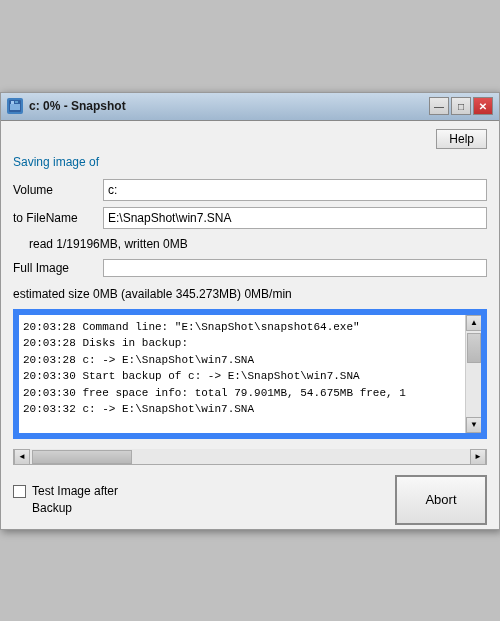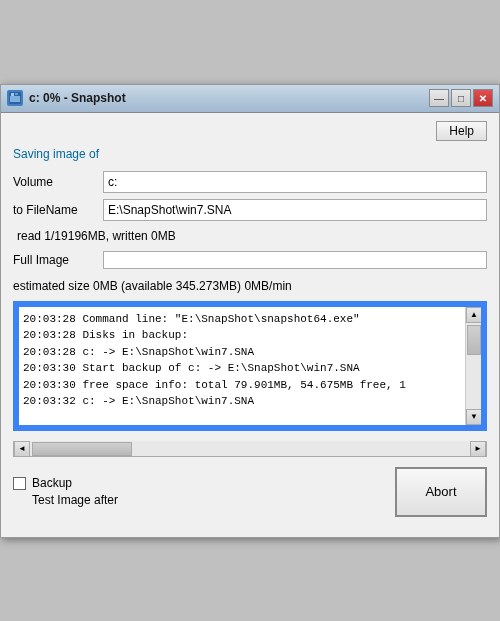--- a/index.html
+++ b/index.html
@@ -74,21 +74,21 @@
       color: #333;
     }
 
     .title-btn.close {
       background: linear-gradient(to bottom, #e05050, #c03030);
       color: white;
       font-weight: bold;
     }
 
     .window-body {
-      padding: 8px 12px 20px 12px;
+      padding: 8px 12px 4px 12px;
     }
 
     .help-row {
       display: flex;
       justify-content: flex-end;
       margin-bottom: 6px;
     }
 
     .help-btn {
       background: linear-gradient(to bottom, #f8f8f8, #e0e0e0);
@@ -125,21 +125,21 @@
       background: white;
       padding: 2px 4px;
       font-size: 12px;
       color: #000;
       font-family: inherit;
     }
 
     .status-row {
       font-size: 12px;
       color: #000;
-      margin: 8px 4px;
+      margin: 8px 16px;
     }
 
     .progress-row {
       display: flex;
       align-items: center;
       margin-bottom: 6px;
     }
 
     .progress-label {
       width: 90px;
@@ -389,21 +389,21 @@
       <div class="hscroll-track">
         <div class="hscroll-thumb"></div>
       </div>
       <div class="hscroll-btn">►</div>
     </div>
 
     <div class="bottom-row">
       <div class="checkbox-area">
         <div class="checkbox"></div>
         <div class="checkbox-label">
+          <div>Test Image after</div>
           <div>Backup</div>
-          <div>Test Image after</div>
         </div>
       </div>
       <button class="abort-btn">Abort</button>
     </div>
 
   </div>
 </div>
 
 </body></html>

